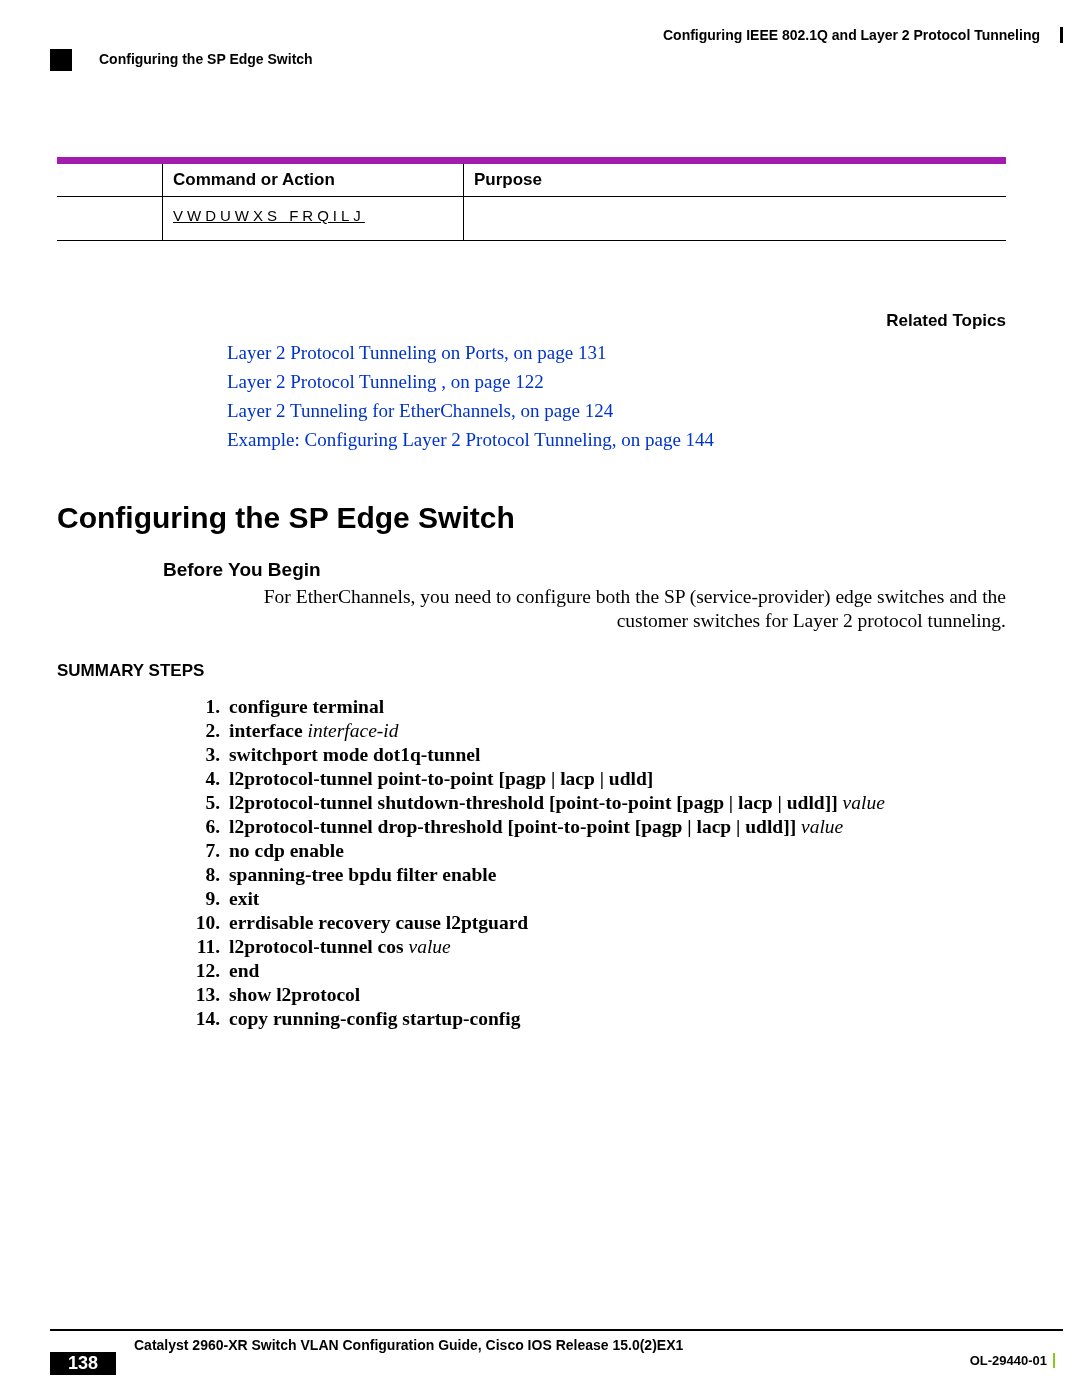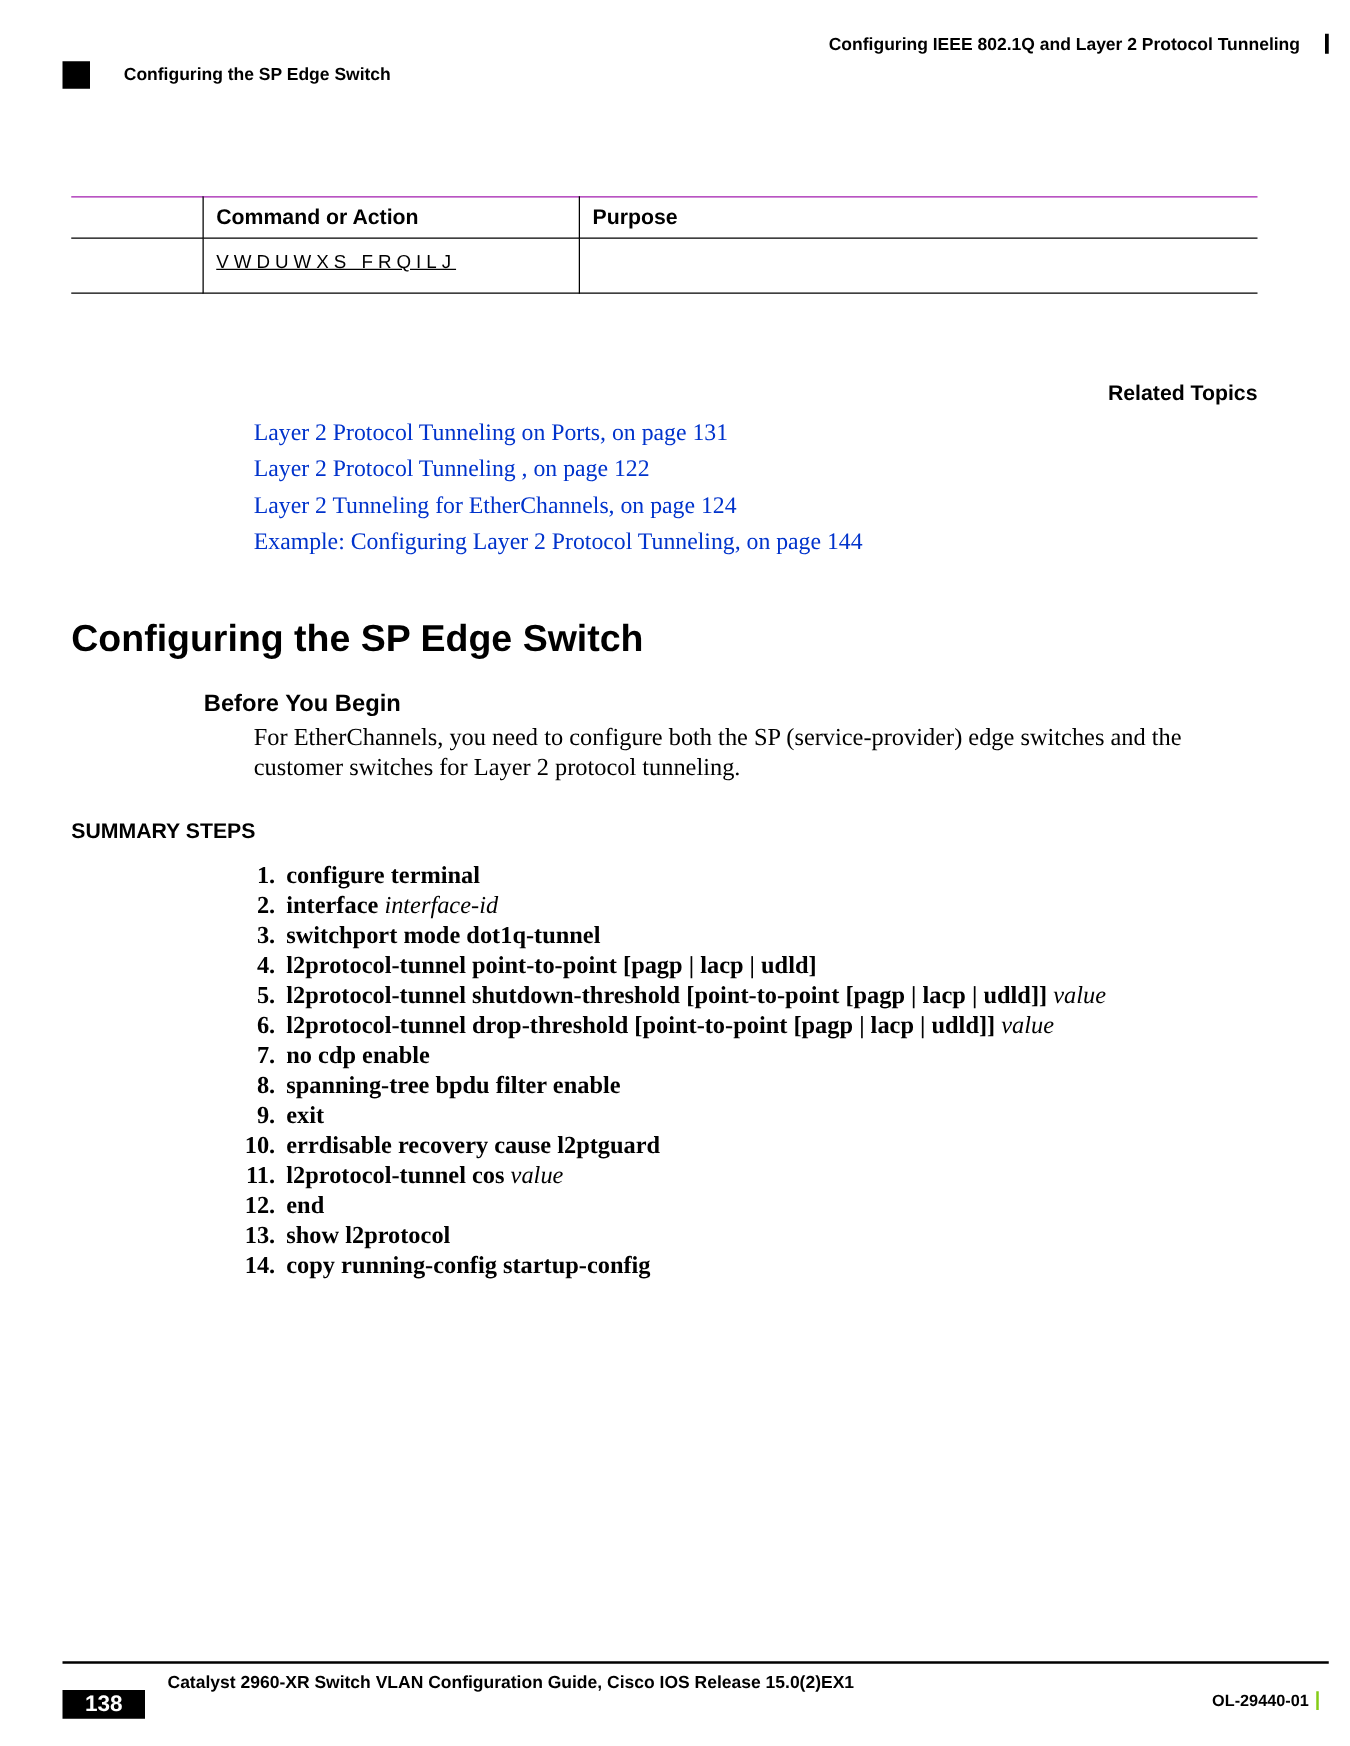--- a/index.html
+++ b/index.html
@@ -58,21 +58,21 @@
   
   table.cmdtable {
     border-collapse: collapse;
     width: 100%;
     font-size: 18px;
   }
   table.cmdtable th {
     font-family: Arial, Helvetica, sans-serif;
     font-weight: bold;
     text-align: left;
-    border-top: 1px solid #a21caf;
+    border-top: 7px solid #a21caf;
     border-bottom: 1px solid #000;
     padding: 6px 10px;
     font-size: 17px;
   }
   table.cmdtable th.col-left,
   table.cmdtable td.col-left {
     border-right: 1px solid #000;
     width: 85px;
   }
   table.cmdtable th.col-cmd,
@@ -104,20 +104,21 @@
     margin-bottom: 10px;
     text-align: right;
   }
   .related-list {
     margin: 0;
     padding: 0;
     list-style: none;
   }
   .related-list li {
     margin-bottom: 6px;
+    margin-left: 24px;
   }
   .related-list a {
     color: #0033cc;
     text-decoration: none;
     font-size: 19px;
   }
 
   
   h1.section-heading {
     font-family: Arial, Helvetica, sans-serif;
@@ -130,20 +131,21 @@
     font-weight: bold;
     font-size: 19px;
     margin-left: 106px;
     margin-bottom: 4px;
   }
   .before-begin-text {
     margin-left: 146px;
     font-size: 19.5px;
     line-height: 24px;
     margin-bottom: 28px;
+    text-align: right;
   }
 
   
   .summary-steps-label {
     font-family: Arial, Helvetica, sans-serif;
     font-weight: bold;
     font-size: 17px;
     margin-bottom: 14px;
   }
   ol.summary-steps {

